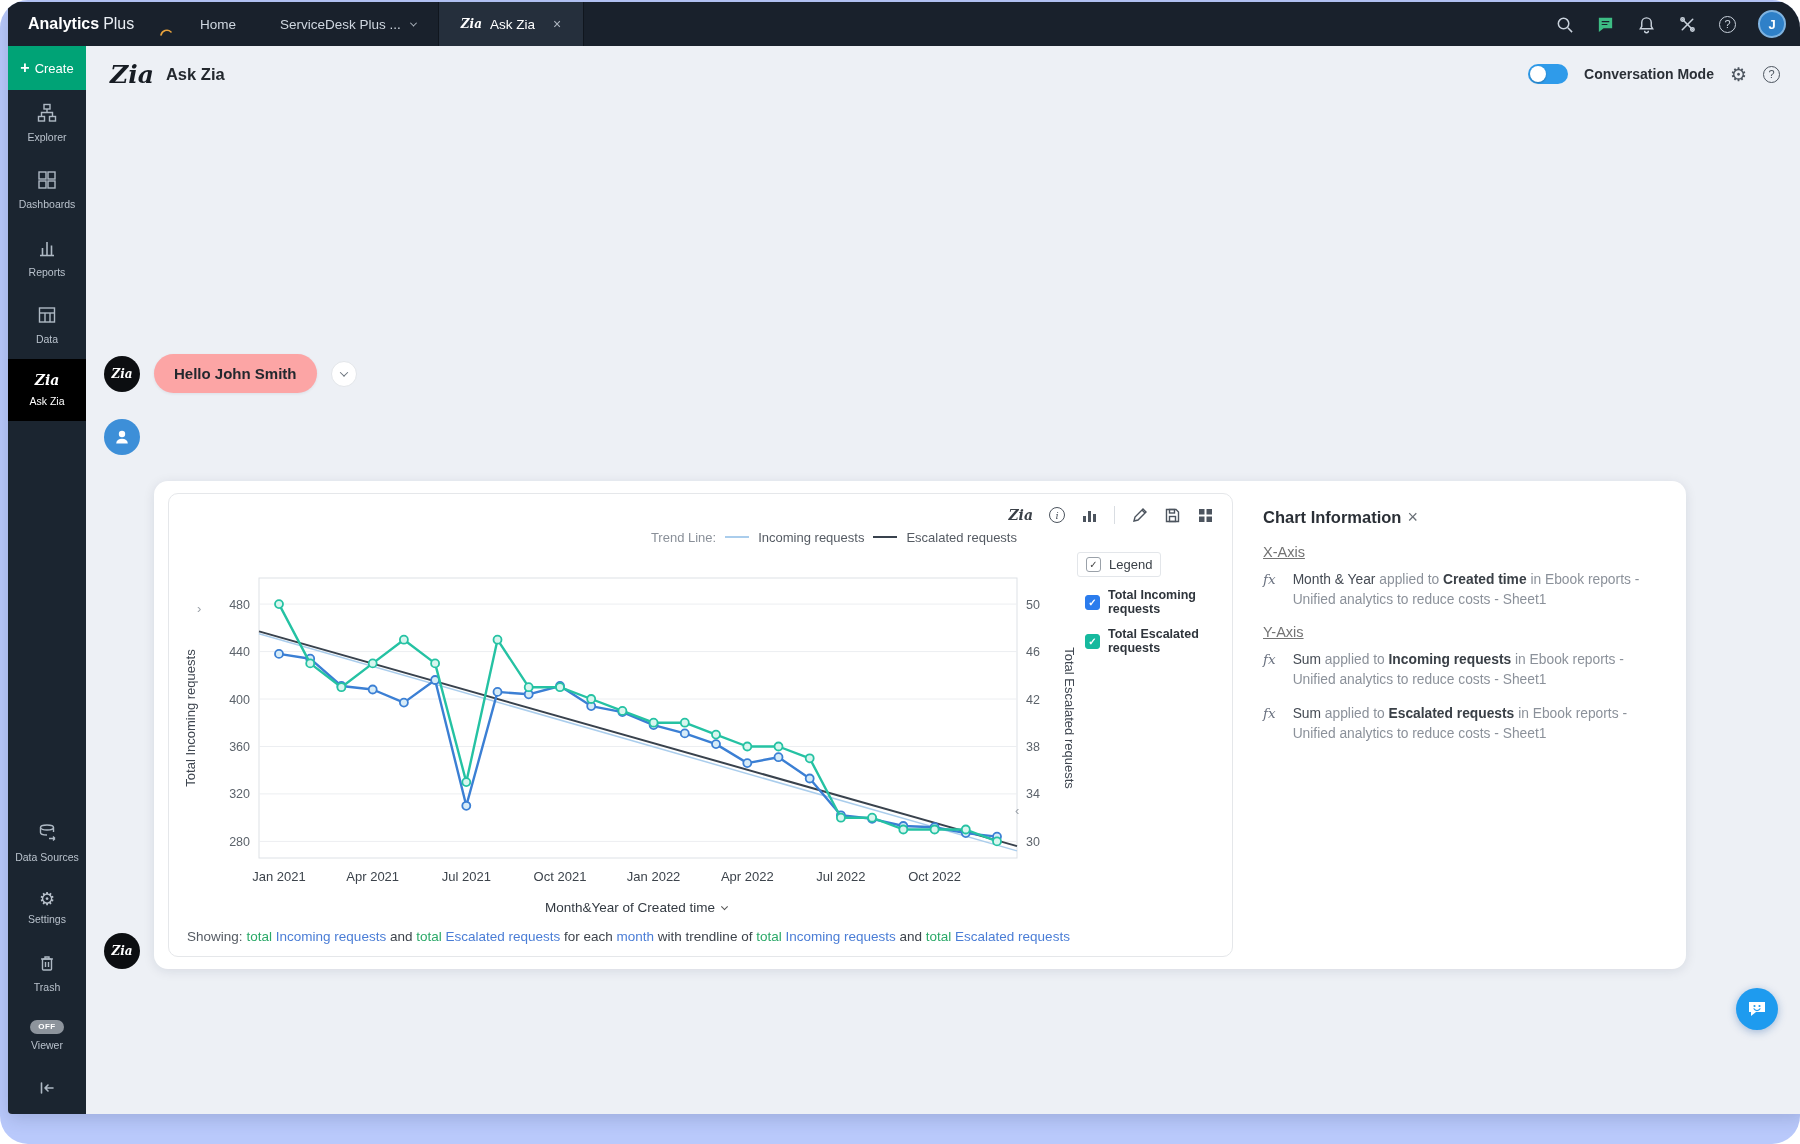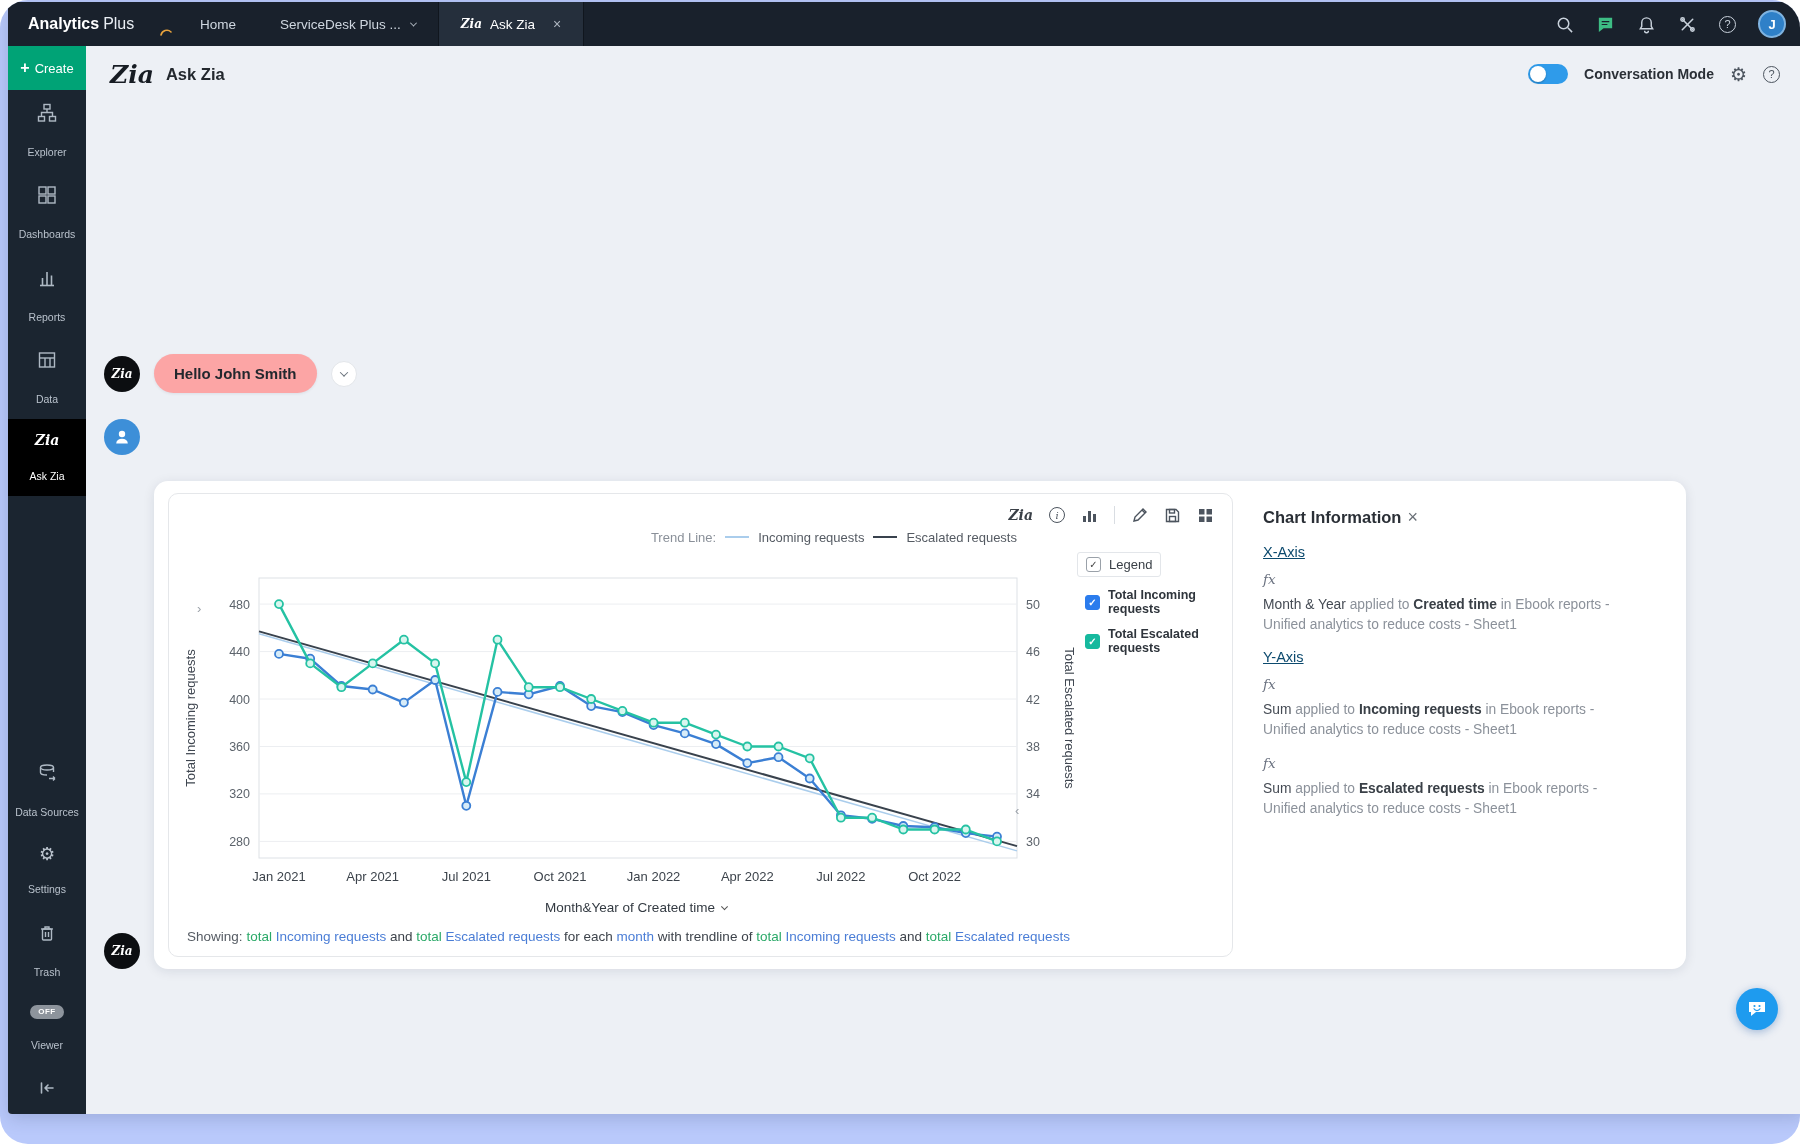--- a/index.html
+++ b/index.html
@@ -23,21 +23,21 @@
   .tb-ic { width:19px; height:19px; display:inline-block; }
   .tb-ic svg { display:block; }
   .qmark { width:17px; height:17px; border:1.5px solid currentColor; border-radius:50%; font-size:11px; display:inline-flex; align-items:center; justify-content:center; line-height:1; }
   .avatar-badge { width:28px; height:28px; border-radius:50%; background:#2f80c8; color:#fff; font-size:13px; font-weight:bold; display:flex; align-items:center; justify-content:center; border:2px solid #7fb3e0; }
 
   
   .shell { display:flex; height:1068px; }
   .sidebar { width:78px; background:#1b2530; display:flex; flex-direction:column; align-items:stretch; color:#b9c2cc; }
   .create-btn { height:44px; background:#00a376; color:#fff; display:flex; align-items:center; justify-content:center; gap:5px; font-size:13px; }
   .create-plus { font-size:16px; font-weight:bold; }
-  .side-item { display:flex; flex-direction:column; align-items:center; gap:20px; padding:13px 2px; font-size:10.5px; color:#b9c2cc; text-align:center; line-height:1.25; }
+  .side-item { display:flex; flex-direction:column; align-items:center; gap:5px; padding:13px 2px; font-size:10.5px; color:#b9c2cc; text-align:center; line-height:1.25; }
   .side-item svg { stroke:#aeb9c4; }
   .side-item.active { background:#000000; color:#ffffff; }
   .side-spacer { margin-top:auto; }
   .gi { font-size:18px; line-height:1; }
   .zia-script { font-family:"DejaVu Serif", serif; font-style:italic; font-weight:bold; }
   .side-zia { font-size:14px; color:#fff; }
   .off-pill { background:#8d949c; color:#fff; font-size:8px; font-weight:bold; border-radius:8px; padding:2px 8px; letter-spacing:.5px; }
 
   
   .main { flex:1; position:relative; background:#edf0f5; border-top-left-radius:10px; overflow:hidden; }
@@ -99,22 +99,22 @@
   .seg-plain { color:#3d434b; }
   .seg-muted { color:#8b919a; }
   .seg-dark { color:#454b54; }
   .seg-bold { color:#3a4047; font-weight:bold; }
 
   
   .info-panel { flex:1; padding:14px 10px 14px 6px; }
   .info-head { display:flex; align-items:center; justify-content:flex-start; margin-bottom:16px; }
   .info-head h2 { font-size:16.5px; font-weight:bold; color:#2a2f36; }
   .info-close { font-size:18px; color:#6a7077; cursor:pointer; padding:0 6px; }
-  .axis-heading { font-size:14.5px; color:#0c4a6e; text-decoration:underline; margin:10px 0 10px; width:max-content; cursor:pointer; }
-  .fx-row { display:flex; gap:8px; margin:8px 0 14px;flex-direction:column; }
+  .axis-heading { font-size:14.5px; color:#737373; text-decoration:underline; margin:10px 0 10px; width:max-content; cursor:pointer; }
+  .fx-row { display:flex; gap:17px; margin:8px 0 14px; }
   .fx { font-family:"DejaVu Serif",serif; font-style:italic; color:#6b7280; font-size:13.5px; padding-top:1px; }
   .fx-text { font-size:13.8px; line-height:1.45; max-width:370px; }
 
   
   .float-chat { position:absolute; top:942px; right:26px; width:42px; height:42px; border-radius:50%; background:#1e9bef; border:none; display:flex; align-items:center; justify-content:center; box-shadow:0 2px 8px rgba(20,80,160,.35); cursor:pointer; }
   .askbar { position:absolute; left:36px; right:36px; bottom:10px; height:50px; background:#fff; border:1px solid #dfe3e9; border-radius:8px; display:flex; align-items:center; gap:12px; padding:0 18px; box-shadow:0 1px 4px rgba(25,35,60,.06); }
   .askbar input { flex:1; border:none; outline:none; font-size:14.5px; color:#23282e; font-family:"Liberation Sans",sans-serif; background:transparent; }
   .askbar input::placeholder { color:#4b525b; }
   .clear-all { font-size:13.5px; color:#1a73e8; text-decoration:none; cursor:pointer; white-space:nowrap; }
 </style>

